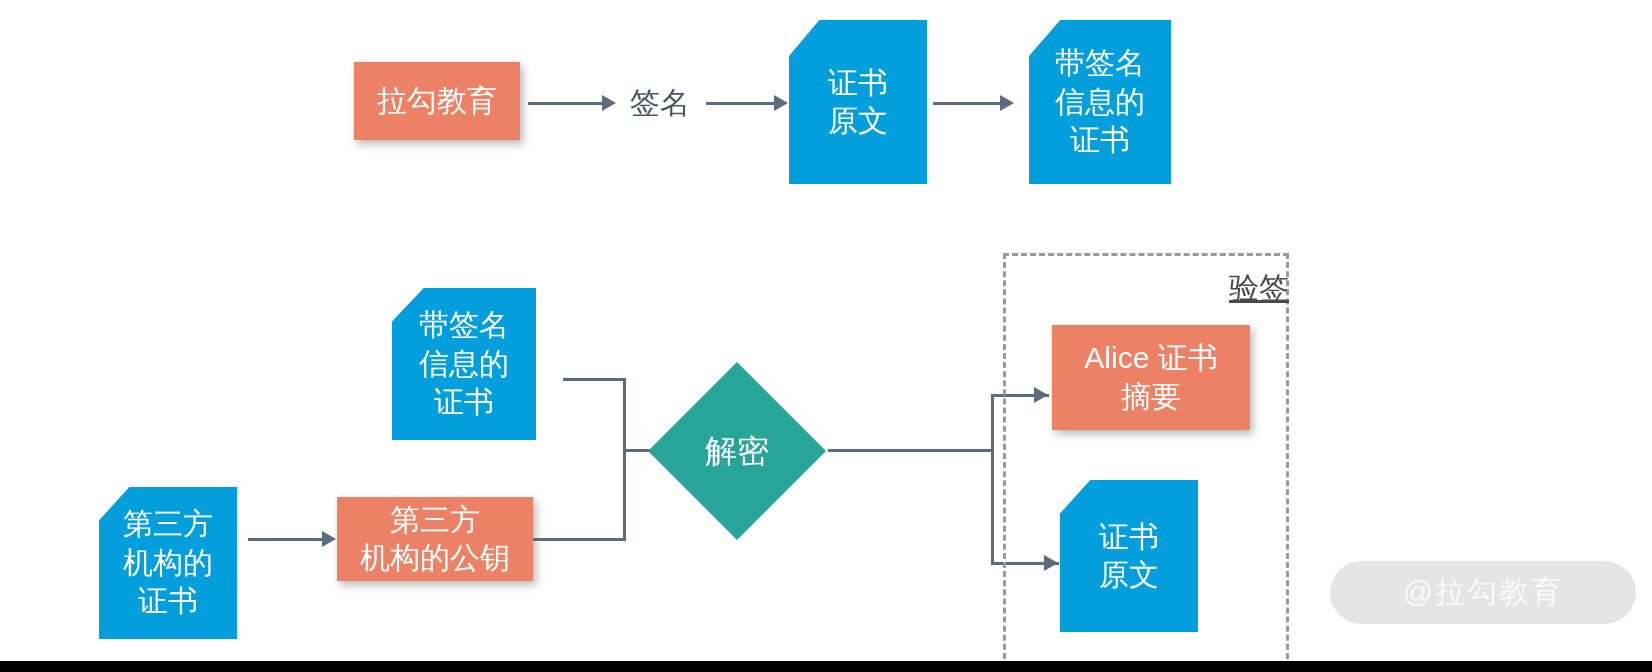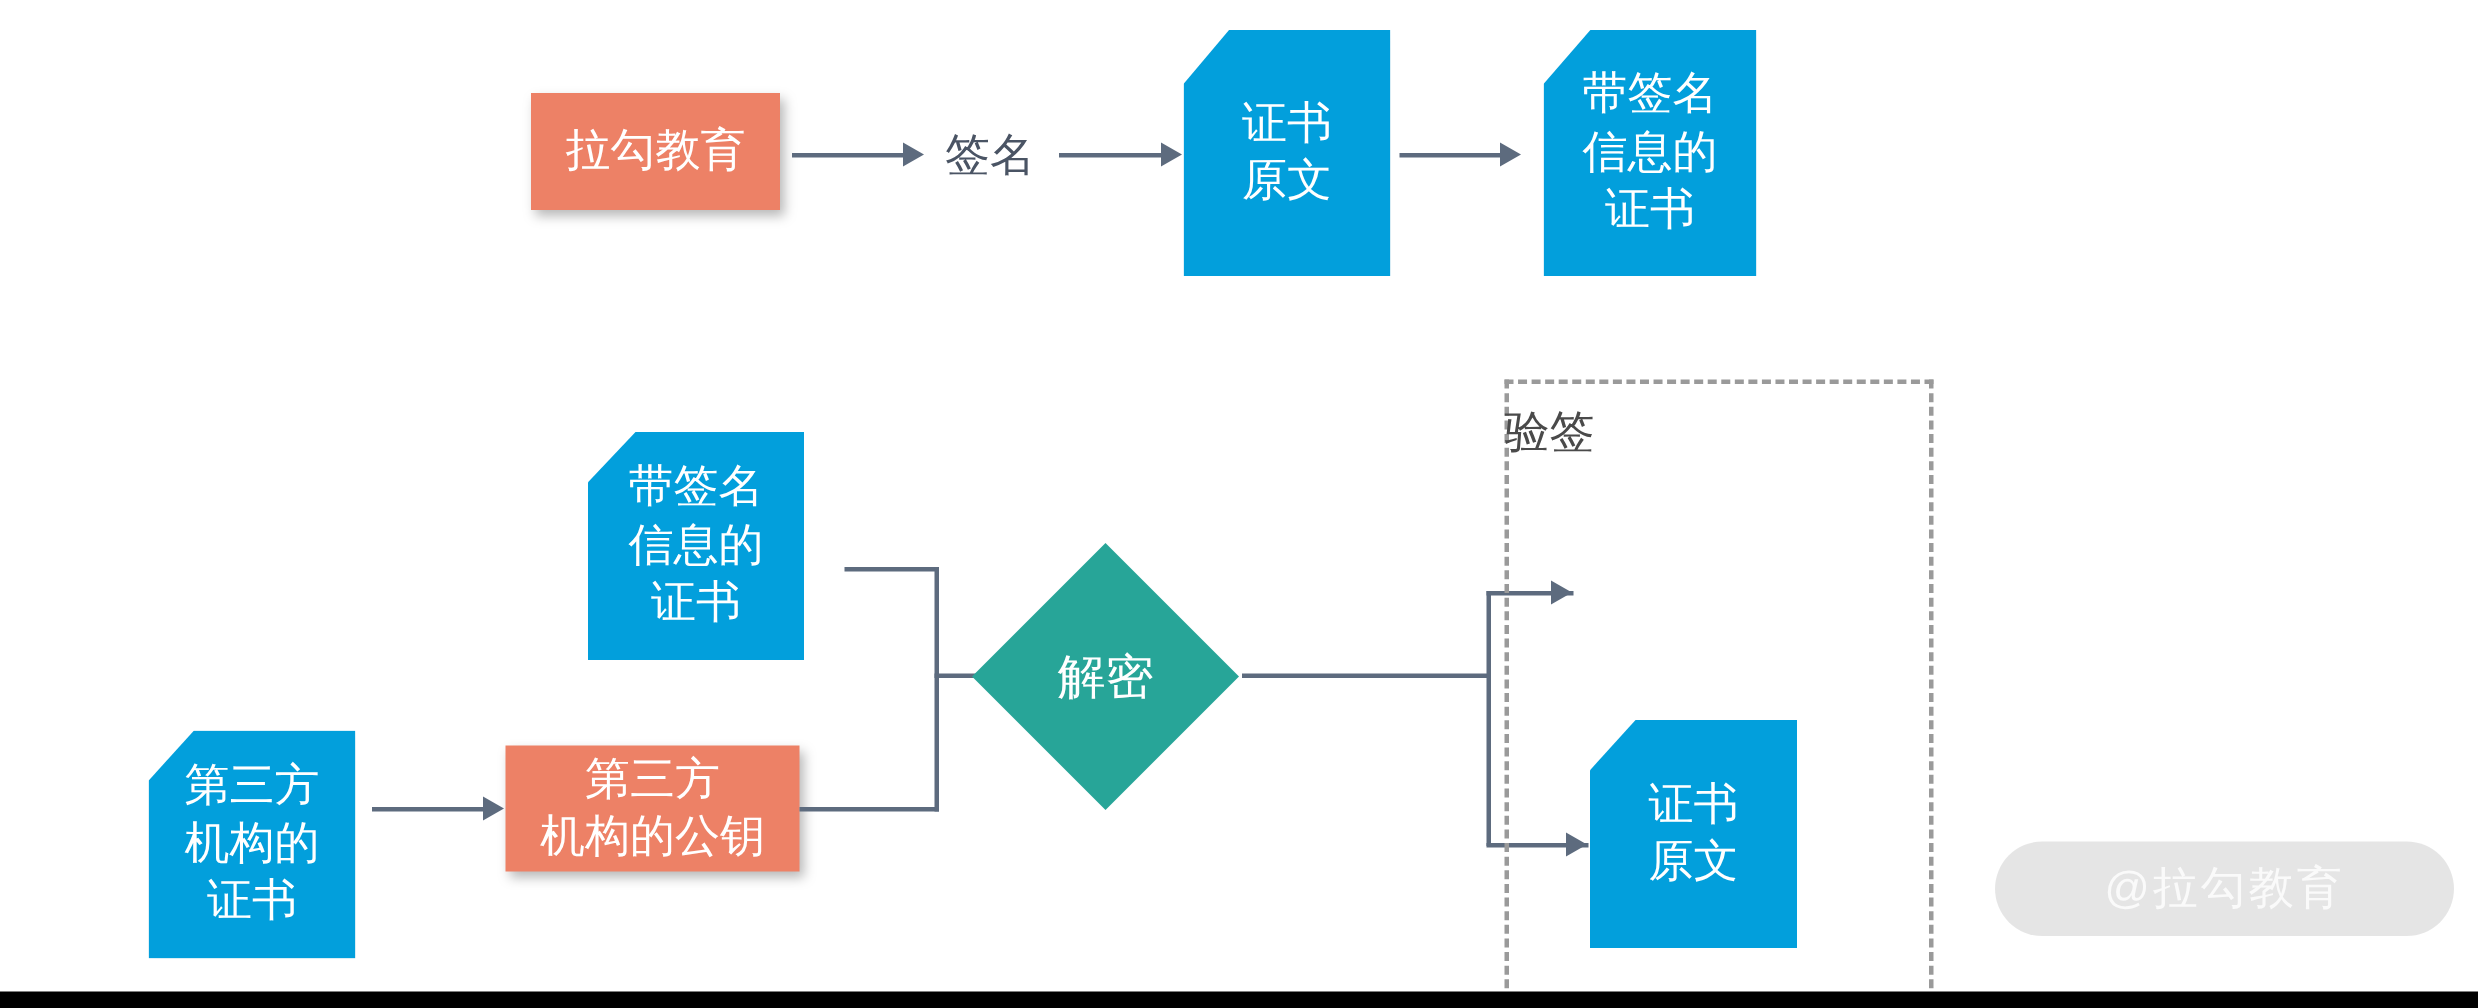--- a/index.html
+++ b/index.html
@@ -64,21 +64,22 @@
   }
   .dashed-region {
     position: absolute;
     border: 3px dashed #9A9A9A;
     box-sizing: border-box;
     background: transparent;
   }
   .region-title {
     position: absolute;
     color: #4A4A4A;
-    text-align: left;
+    text-align: right;
+    text-decoration: underline;
   }
   .bottom-bar {
     position: absolute;
     left: 0;
     background: #000000;
   }
   .watermark {
     position: absolute;
     background: rgba(0,0,0,0.10);
     border-radius: 40px;
@@ -141,20 +142,22 @@
 
   <div class="conn conn-h" style="left:991px; top:394px; width:58px;"></div>
   <div class="arrowhead" style="left:1034px; top:387px;"></div>
 
   <div class="conn conn-h" style="left:991px; top:562px; width:68px;"></div>
   <div class="arrowhead" style="left:1044px; top:555px;"></div>
 
   <div class="dashed-region" style="left:1003px; top:253px; width:286px; height:415px;"></div>
   <div class="region-title" style="left:1003px; top:268px; width:286px; font-size:30px;">验签</div>
 
+  <div class="node rect-orange" style="left:1052px; top:325px; width:198px; height:105px; font-size:30px;">Alice 证书
+摘要</div>
 
   <div class="node doc-blue" style="left:1060px; top:480px; width:138px; height:152px; font-size:30px;">证书
 原文</div>
 
   <div class="bottom-bar" style="top:661px; width:1652px; height:11px;"></div>
 
   <div class="watermark" style="left:1330px; top:561px; width:306px; height:63px; font-size:30px;">@拉勾教育</div>
 
 </div>
 

